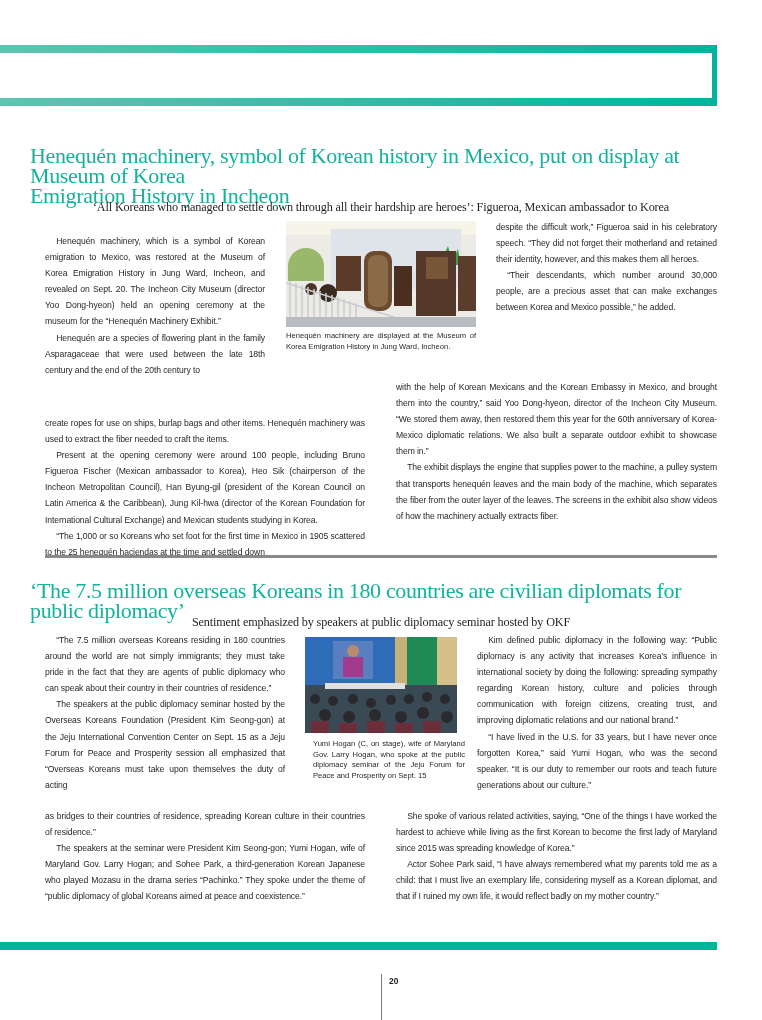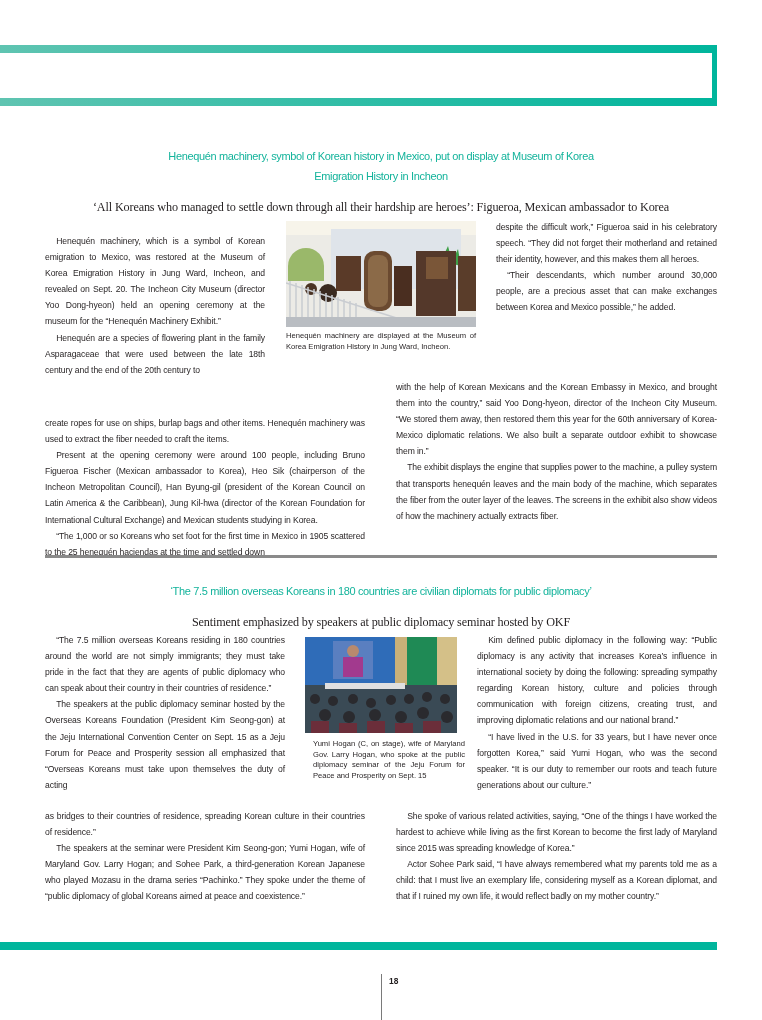--- a/index.html
+++ b/index.html
@@ -13,23 +13,23 @@
     position: absolute; left: 0; width: 717px; height: 8px;
     background: linear-gradient(90deg, #5fc4b1 0%, #2fbda6 50%, #00b59c 100%);
   }
   .header-frame .bar-top { top: 0; }
   .header-frame .bar-bottom { top: 53px; }
   .header-frame .bar-right {
     position: absolute; left: 712px; top: 0; width: 5px; height: 61px; background: #00b59c;
   }
 
   .headline {
-    position: absolute; left: 30px; width: 702px; text-align: center;
-    color: #13b39b; font-family: Liberation Sans, sans-serif;
-    font-size: 11px; line-height: 20px; letter-spacing: -0.35px;
+    position: absolute; left: 30px; width: 702px; 
+    color: #13b39b; font-family: Liberation Serif, serif;
+    font-size: 22px; line-height: 20px; letter-spacing: -0.35px;
   }
   .deck {
     position: absolute; left: 30px; width: 702px; text-align: center;
     font-family: "Liberation Serif", serif; font-size: 12.2px; color: #231f20;
     letter-spacing: -0.15px;
     margin-top: 10px;
   }
 
   .body-text {
     position: absolute; font-size: 8.6px; line-height: 16.1px; color: #231f20;
@@ -196,13 +196,13 @@
   </div>
   <div class="body-text" style="left:396px; top:808px; width:321px;">
     <p>She spoke of various related activities, saying, “One of the things I have worked the hardest to achieve while living as the first Korean to become the first lady of Maryland since 2015 was spreading knowledge of Korea.”</p>
     <p>Actor Sohee Park said, “I have always remembered what my parents told me as a child: that I must live an exemplary life, considering myself as a Korean diplomat, and that if I ruined my own life, it would reflect badly on my mother country.”</p>
   </div>
 </div>
 
 <div class="footer-bar"></div>
 <div class="footer-url">www.korean.net</div>
 <div class="footer-sep"></div>
-<div class="footer-page">18</div>
+<div class="footer-page">20</div>
 
 </body></html>

